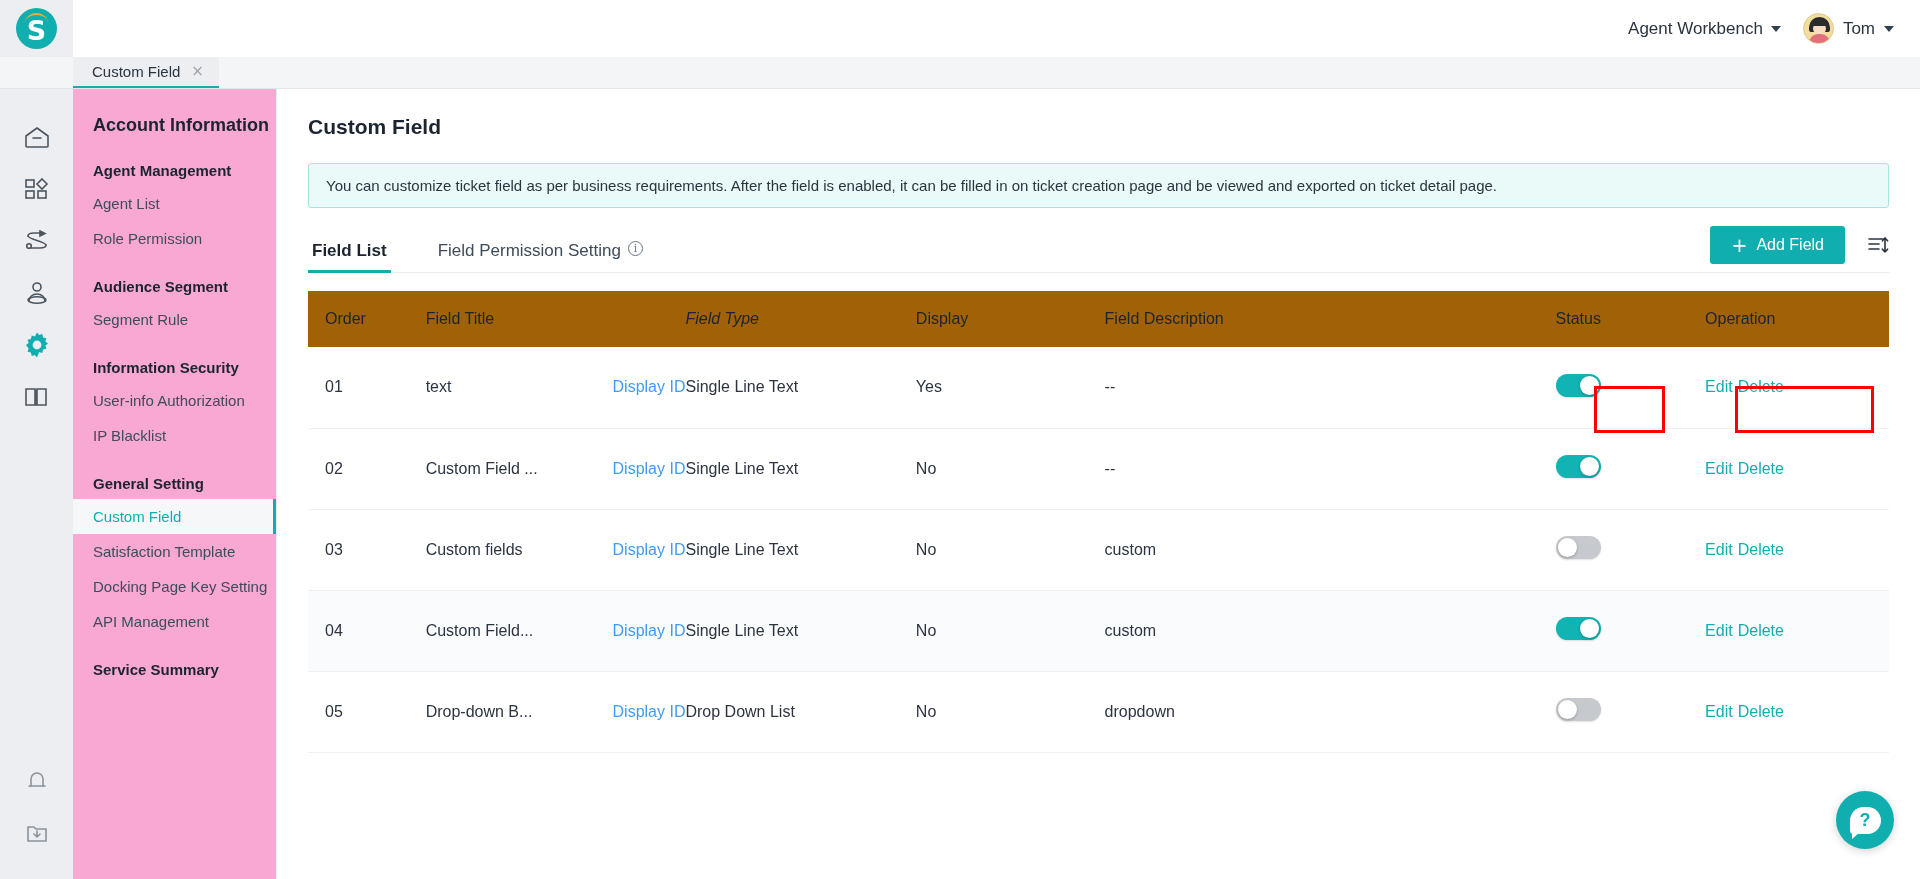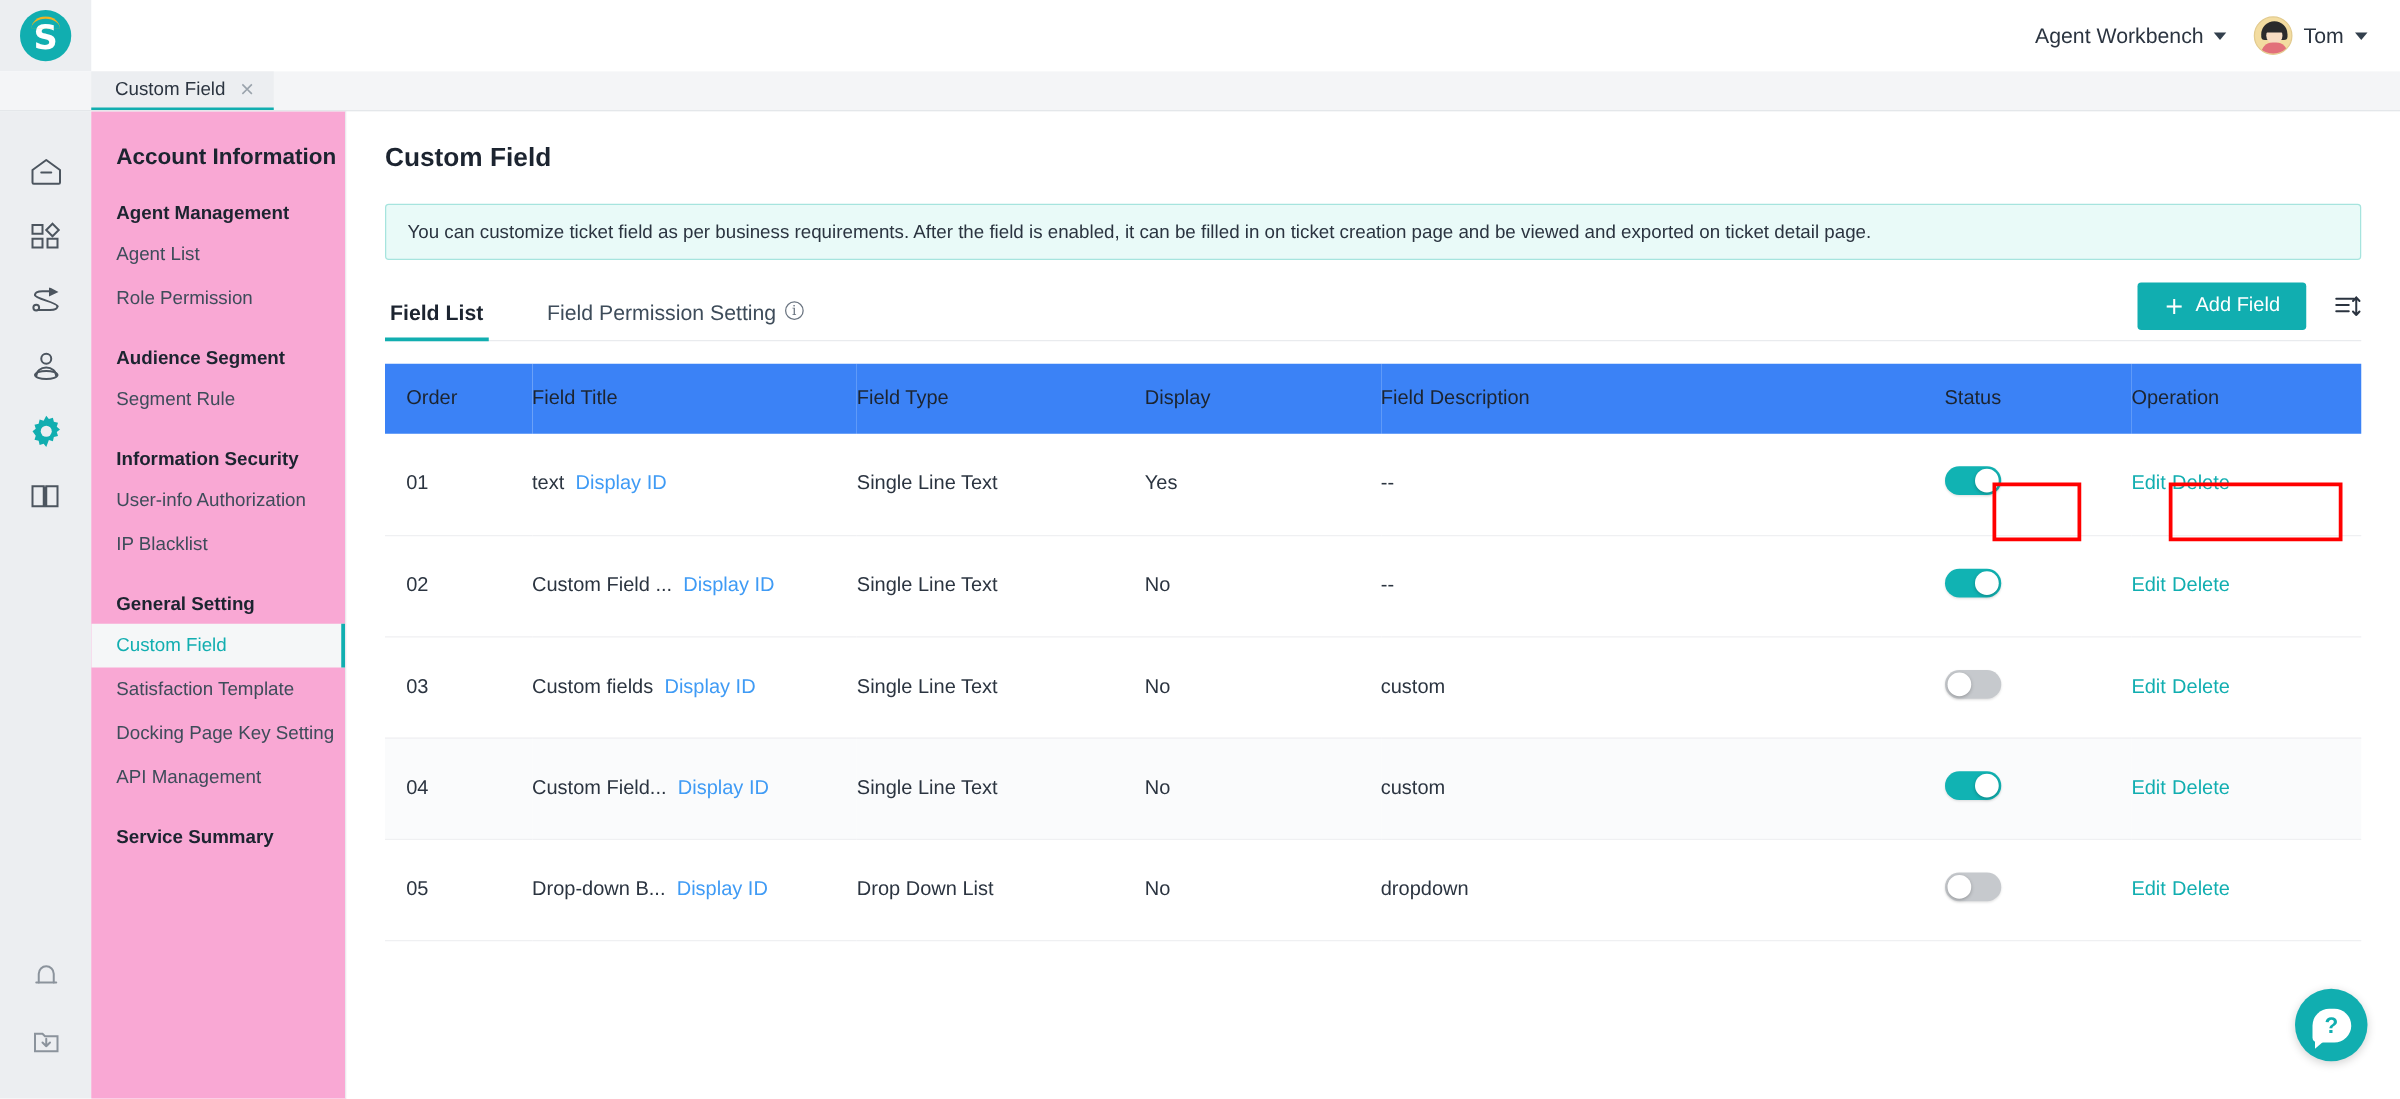--- a/index.html
+++ b/index.html
@@ -196,41 +196,41 @@
     height: 38px; padding: 0 21px;
     font-size: 16px; font-family: "Liberation Sans", sans-serif;
     display: flex; align-items: center; gap: 9px; cursor: pointer;
   }
   .plus { font-size: 19px; line-height: 1; font-family: "DejaVu Sans", sans-serif; }
   .sort-ico { cursor: pointer; color: #2b3440; display: flex; }
 
   
   table { width: 100%; border-collapse: collapse; table-layout: fixed; }
   thead th {
-    background: #3b82f6; text-align: left;
+    background: #a16207; text-align: left;
     font-size: 16px; font-weight: normal; color: #1c2430;
     padding: 17px 0 17px 0; height: 56px;
   }
   thead th:first-child { padding-left: 17px; }
   tbody td {
     font-size: 16px; color: #2b3440;
     padding: 23px 0; height: 81px;
     border-bottom: 1px solid #eff0f2;
     vertical-align: middle;
   }
   tbody td:first-child { padding-left: 17px; }
   tbody tr.hover td { background: #fafbfc; }
   .c-order { width: 96px; }
   .c-title { width: 212px; }
-  .c-type  { width: 188px; }
+  .c-type  { width: 188px; font-style: italic; }
   .c-req   { width: 154px; }
   .c-desc  { width: 368px; }
   .c-status{ width: 122px; }
   .c-op    { width: 150px; }
-  .title-cell { display: flex; align-items: center; gap: 9px; white-space: nowrap; }
+  .title-cell { display: flex; align-items: center; gap: 9px; white-space: nowrap; justify-content: space-between; }
   .disp-id { color: #3f9bf5; cursor: pointer; }
   .toggle {
     width: 45px; height: 23px; border-radius: 12px;
     background: #c6c9cd; position: relative; cursor: pointer;
     display: inline-block;
     box-shadow: 0 1px 2px rgba(0,0,0,0.12);
   }
   .toggle.on { background: #11b3b3; }
   .toggle .knob {
     position: absolute; top: 2px; left: 2px;

